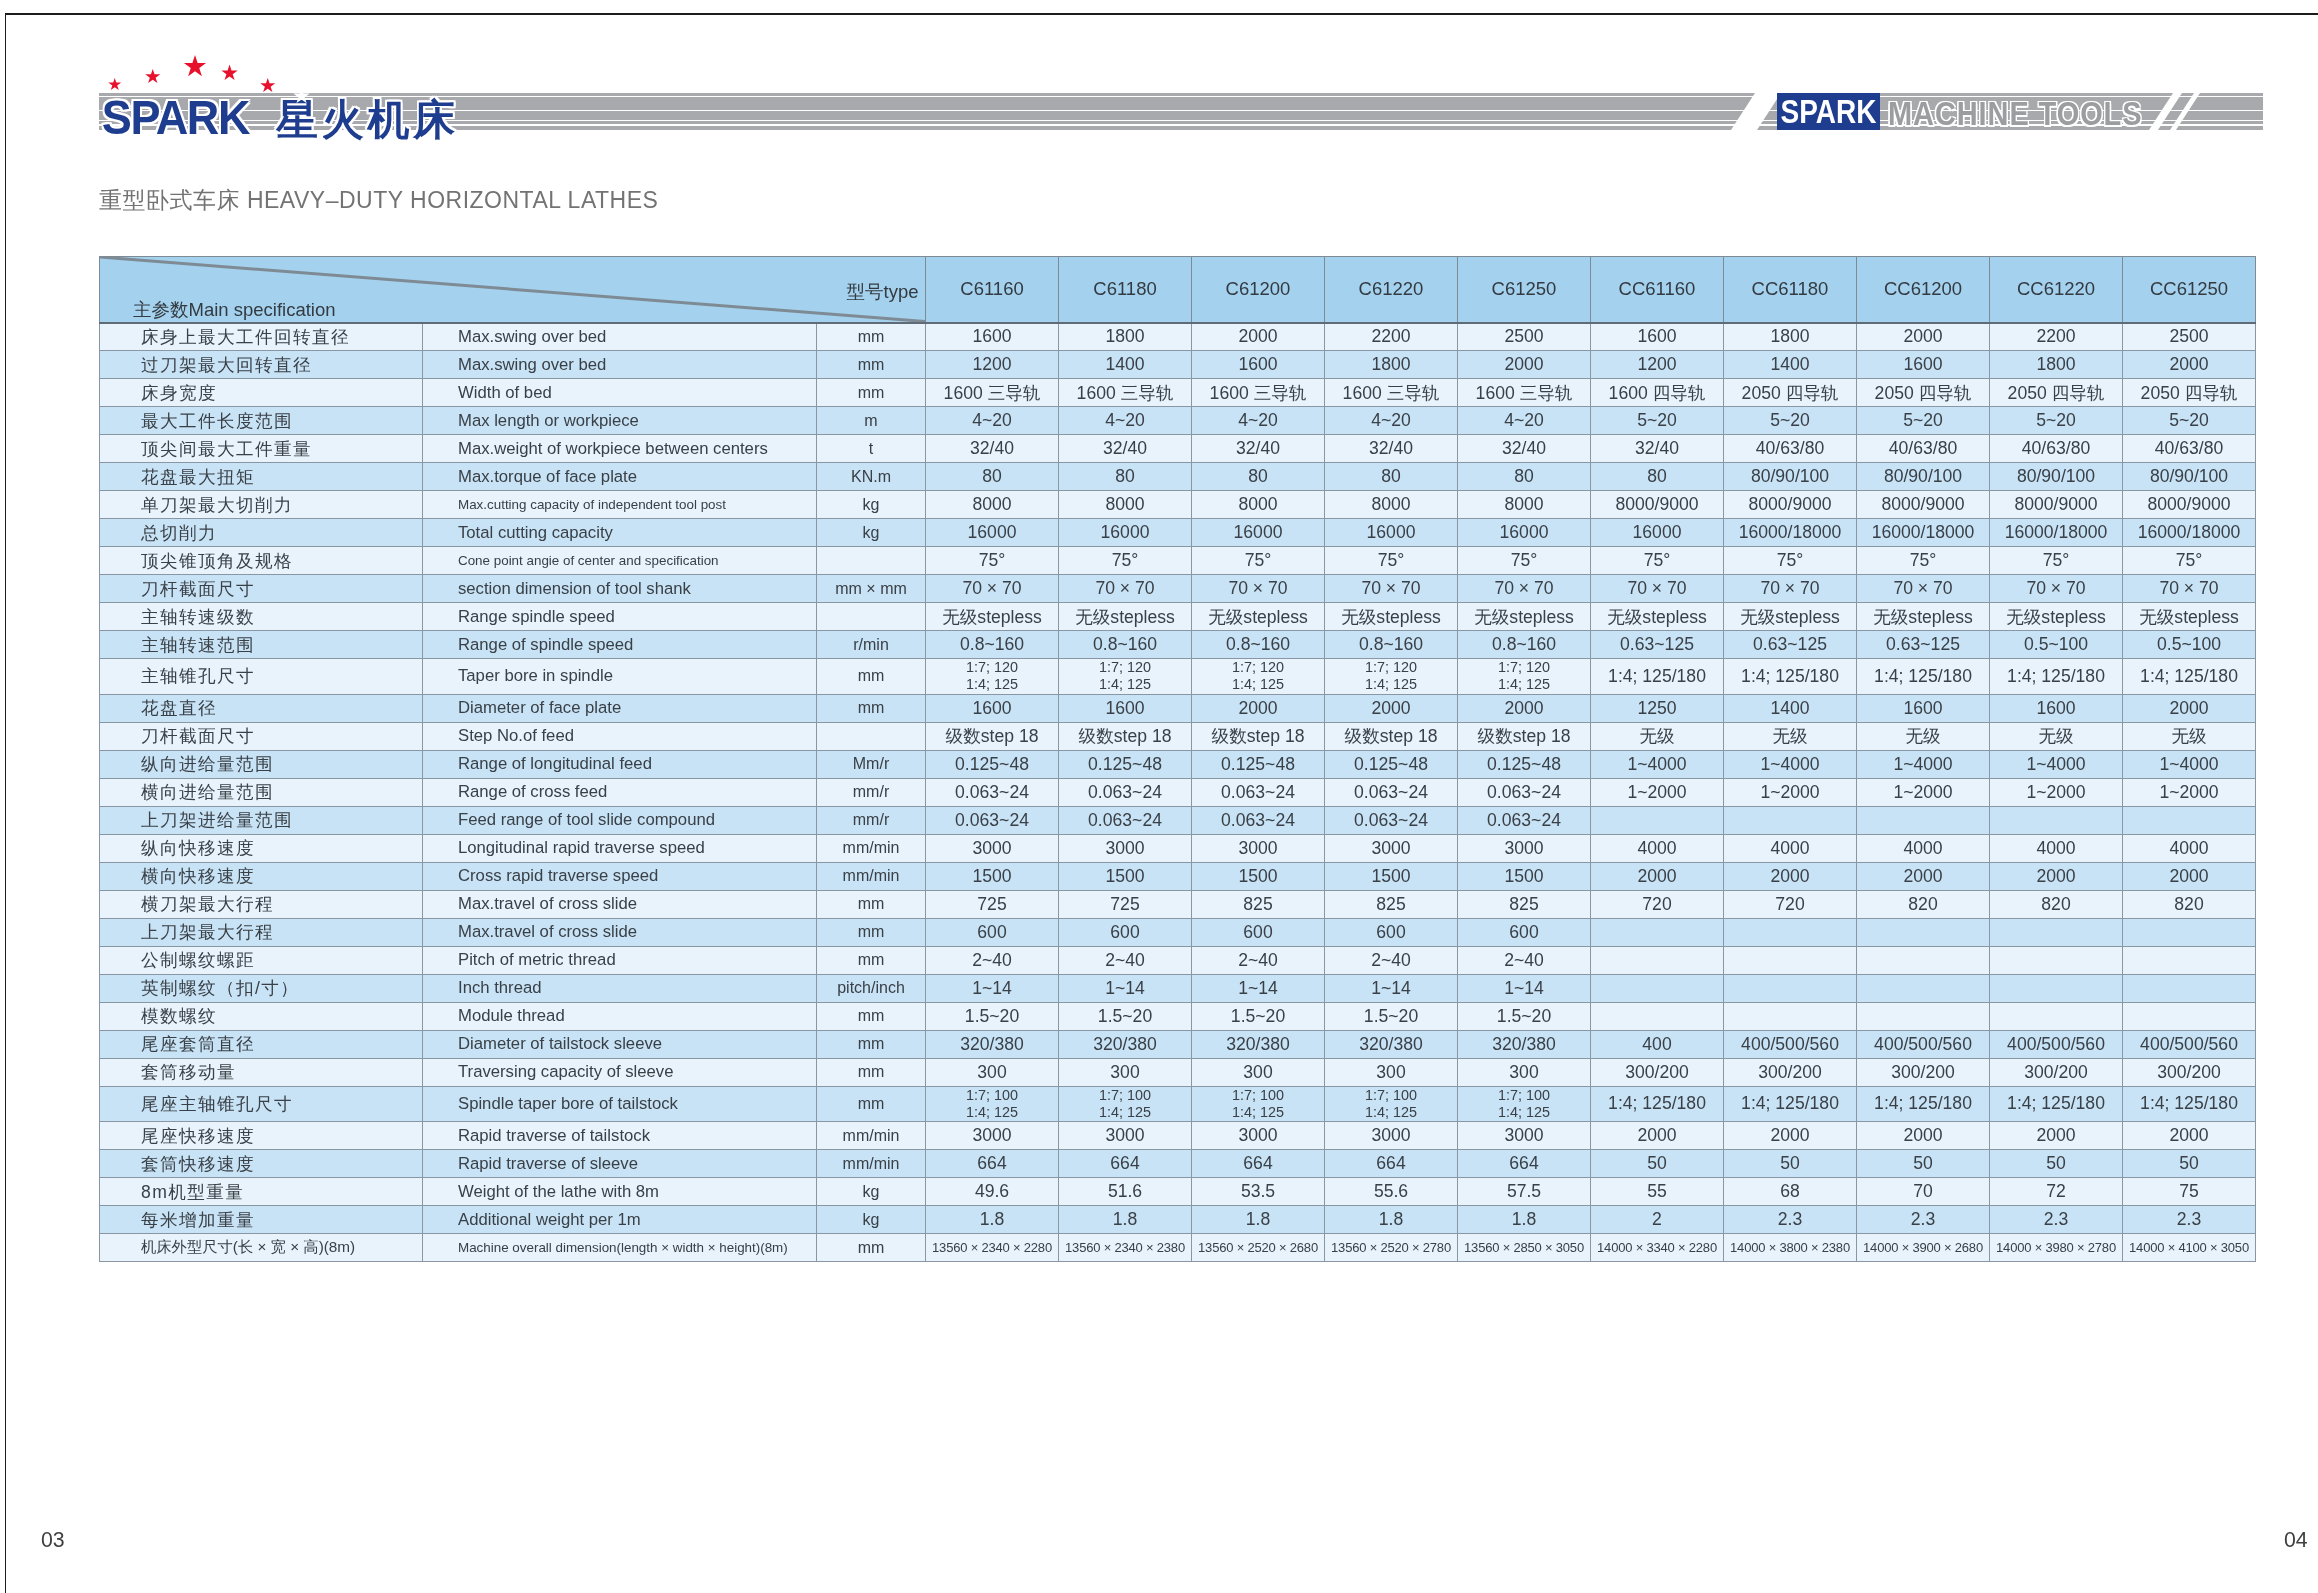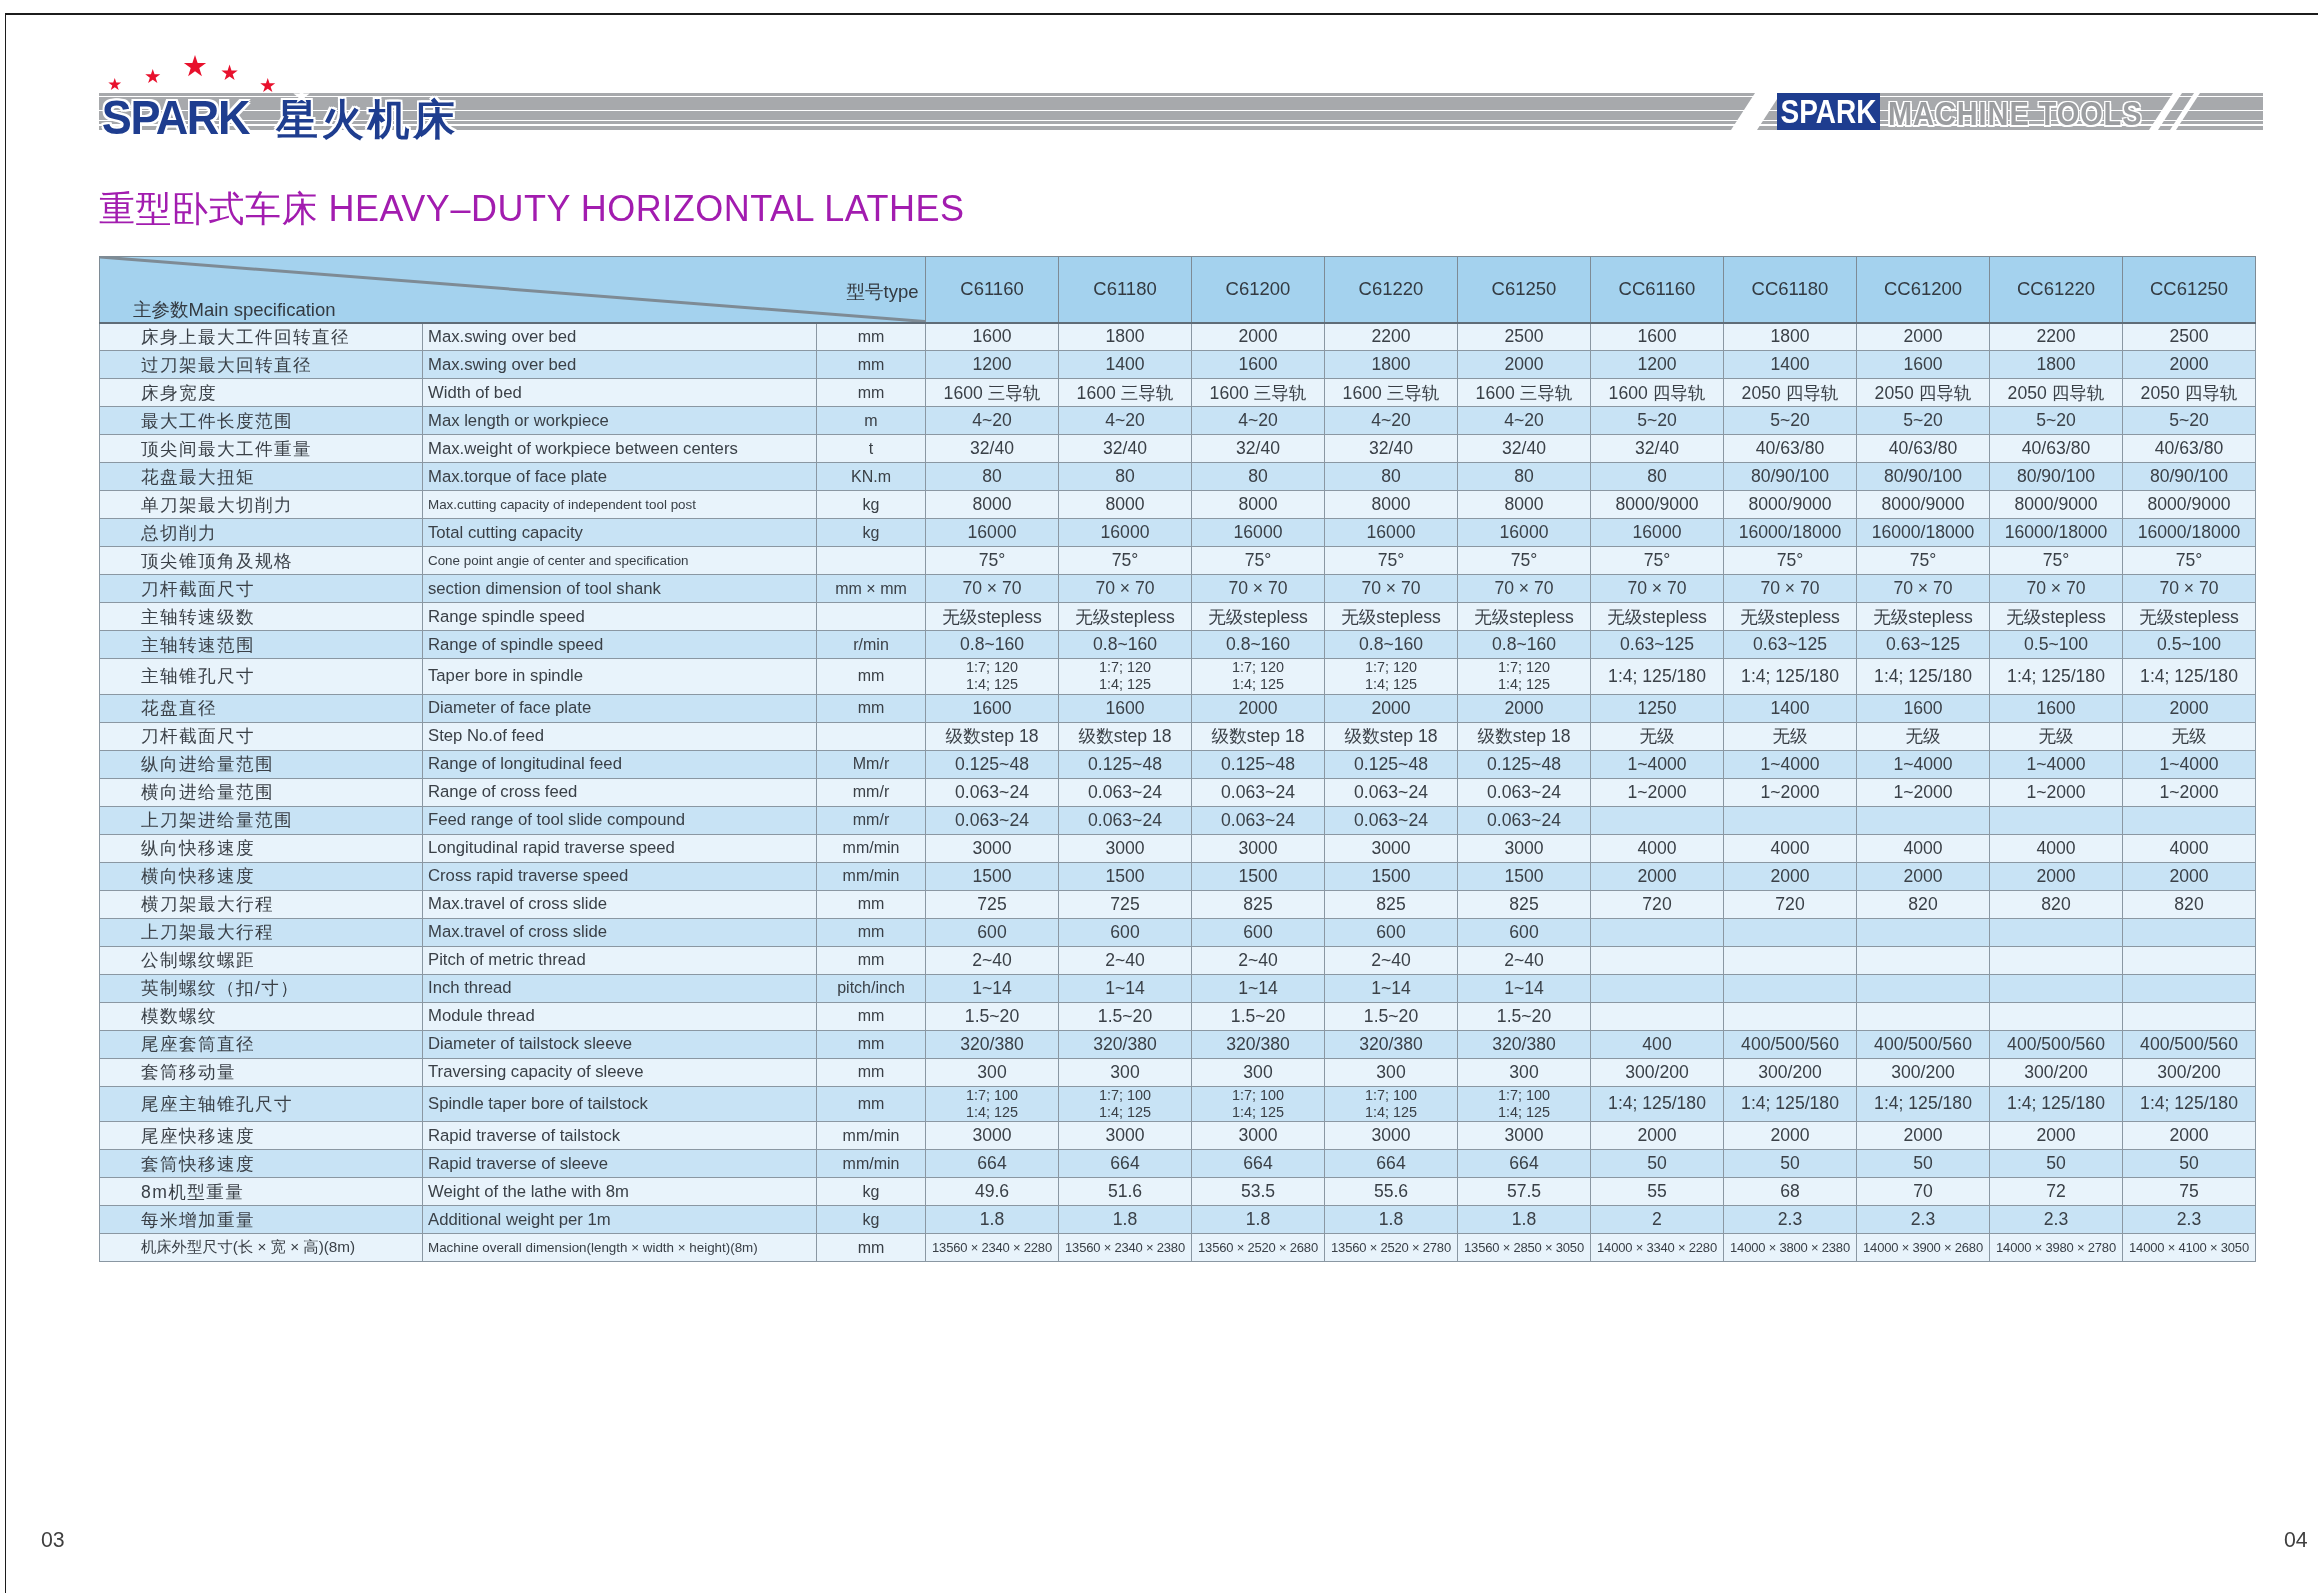--- a/index.html
+++ b/index.html
@@ -53,21 +53,21 @@
   }
   .br-spark{color:#ffffff;font-size:28px;font-weight:bold;letter-spacing:0px;transform:scaleY(1.18);}
   .br-rest{
     position:absolute;left:1888px;top:96px;font-size:29px;font-weight:bold;color:#9b9da0;letter-spacing:0.9px;
     transform:scaleY(1.12);transform-origin:left top;
     text-shadow:-1.4px -1.4px 0 #fff,1.4px -1.4px 0 #fff,-1.4px 1.4px 0 #fff,1.4px 1.4px 0 #fff;
   }
 
   
   .title{
-    position:absolute;left:99px;top:185px;margin:0;font-size:36px;font-weight:500;color:#a21caf;
+    position:absolute;left:99px;top:185px;margin:0;font-size:23px;font-weight:500;color:#737373;
     letter-spacing:0.5px;white-space:nowrap;
   }
 
   
   table.spec{
     position:absolute;left:99px;top:256px;width:2154px;table-layout:fixed;
     border-collapse:collapse;border:1.4px solid #6f7d88;
   }
   col.c-cn{width:323px;} col.c-en{width:394px;} col.c-unit{width:109px;} col.c-val{width:133px;}
   thead tr{height:66px;}
@@ -82,21 +82,21 @@
   .corner-bottom{position:absolute;left:33px;bottom:0;font-size:18.5px;}
   tbody tr{height:28px;}
   tbody tr:nth-child(odd) td{background:#e8f3fb;}
   tbody tr:nth-child(even) td{background:#c8e3f5;}
   tbody td{
     border:0.9px solid #8a97a2;padding:0;text-align:center;vertical-align:middle;
     color:#3a4047;overflow:hidden;
   }
   td.cn{text-align:left;padding-left:41px;font-size:17.6px;letter-spacing:1.4px;}
   td.cn.long{font-size:15.3px;letter-spacing:0;}
-  td.en{text-align:left;padding-left:5px;font-size:16.7px;letter-spacing:0;}
+  td.en{text-align:left;padding-left:35px;font-size:16.7px;letter-spacing:0;}
   td.en.long{font-size:13.4px;}
   td.unit{font-size:16px;}
   td.val{font-size:17.6px;white-space:pre-line;}
   td.val.two-line{font-size:14.4px;line-height:1.2;}
   td.val.tiny{font-size:13px;letter-spacing:-0.2px;}
 
   .pageno{position:absolute;font-size:21.3px;color:#3f3f3f;}
   .pageno.left{left:41px;top:1528px;}
   .pageno.right{left:2284px;top:1528px;}
 </style>

